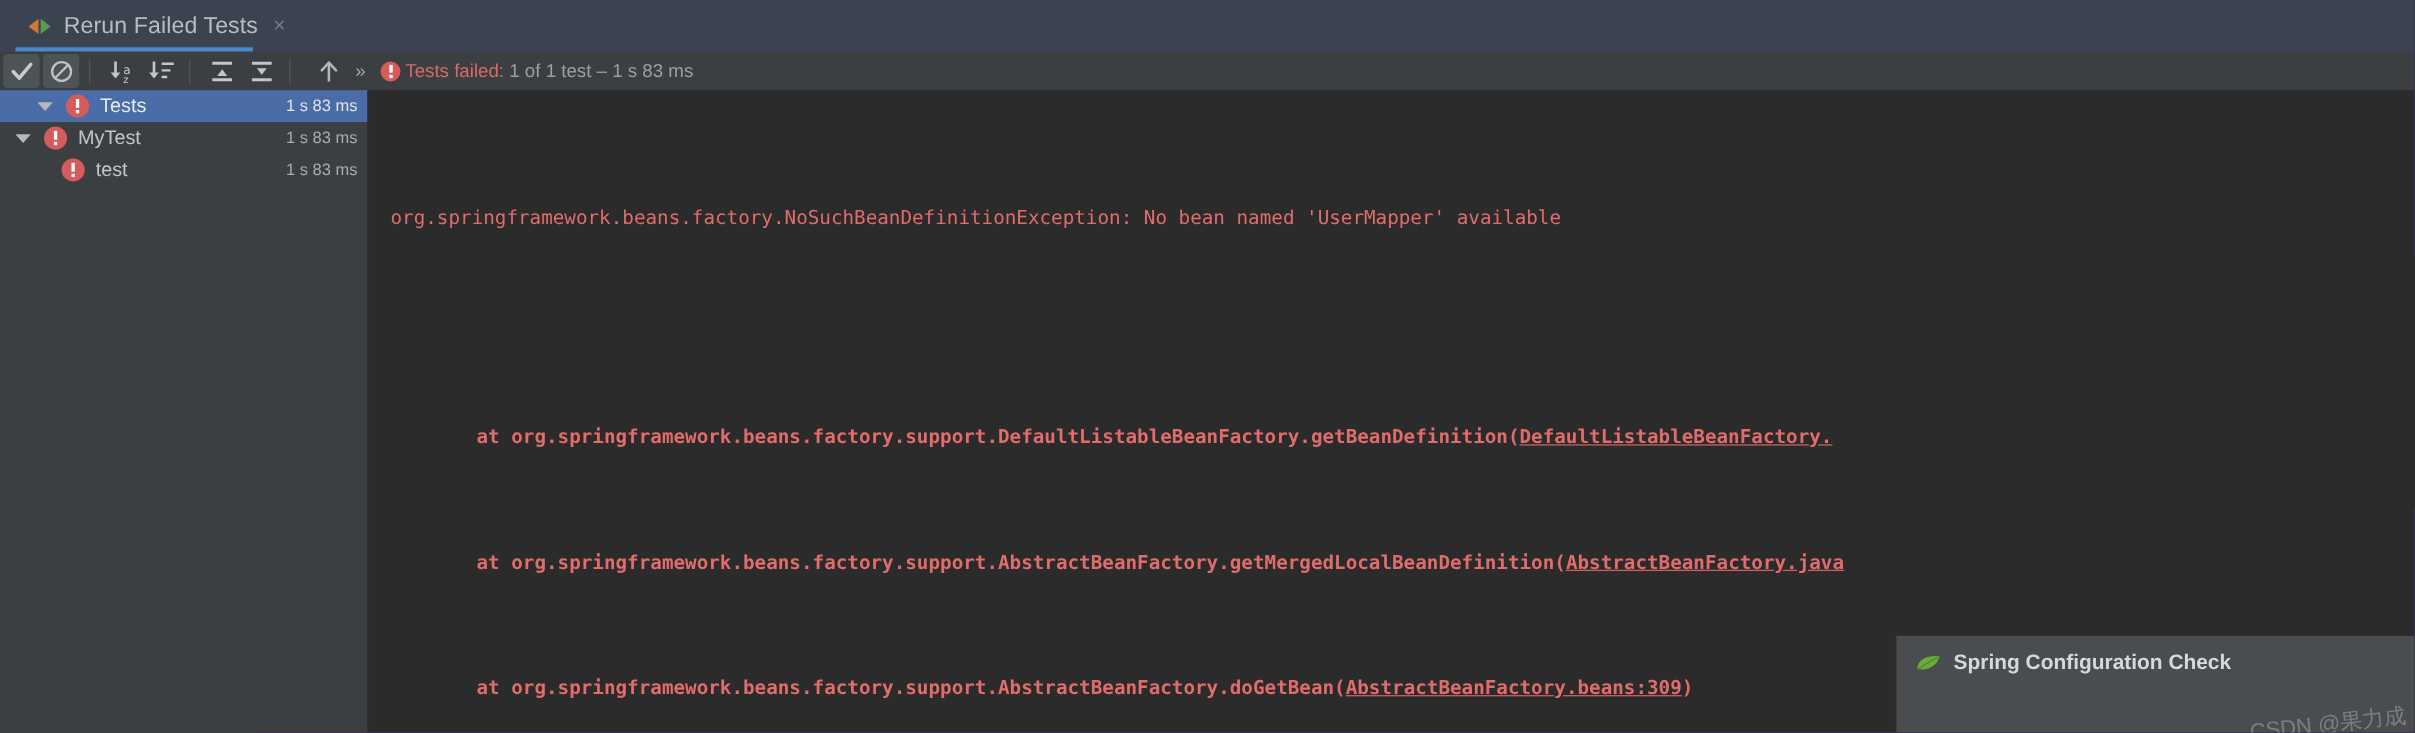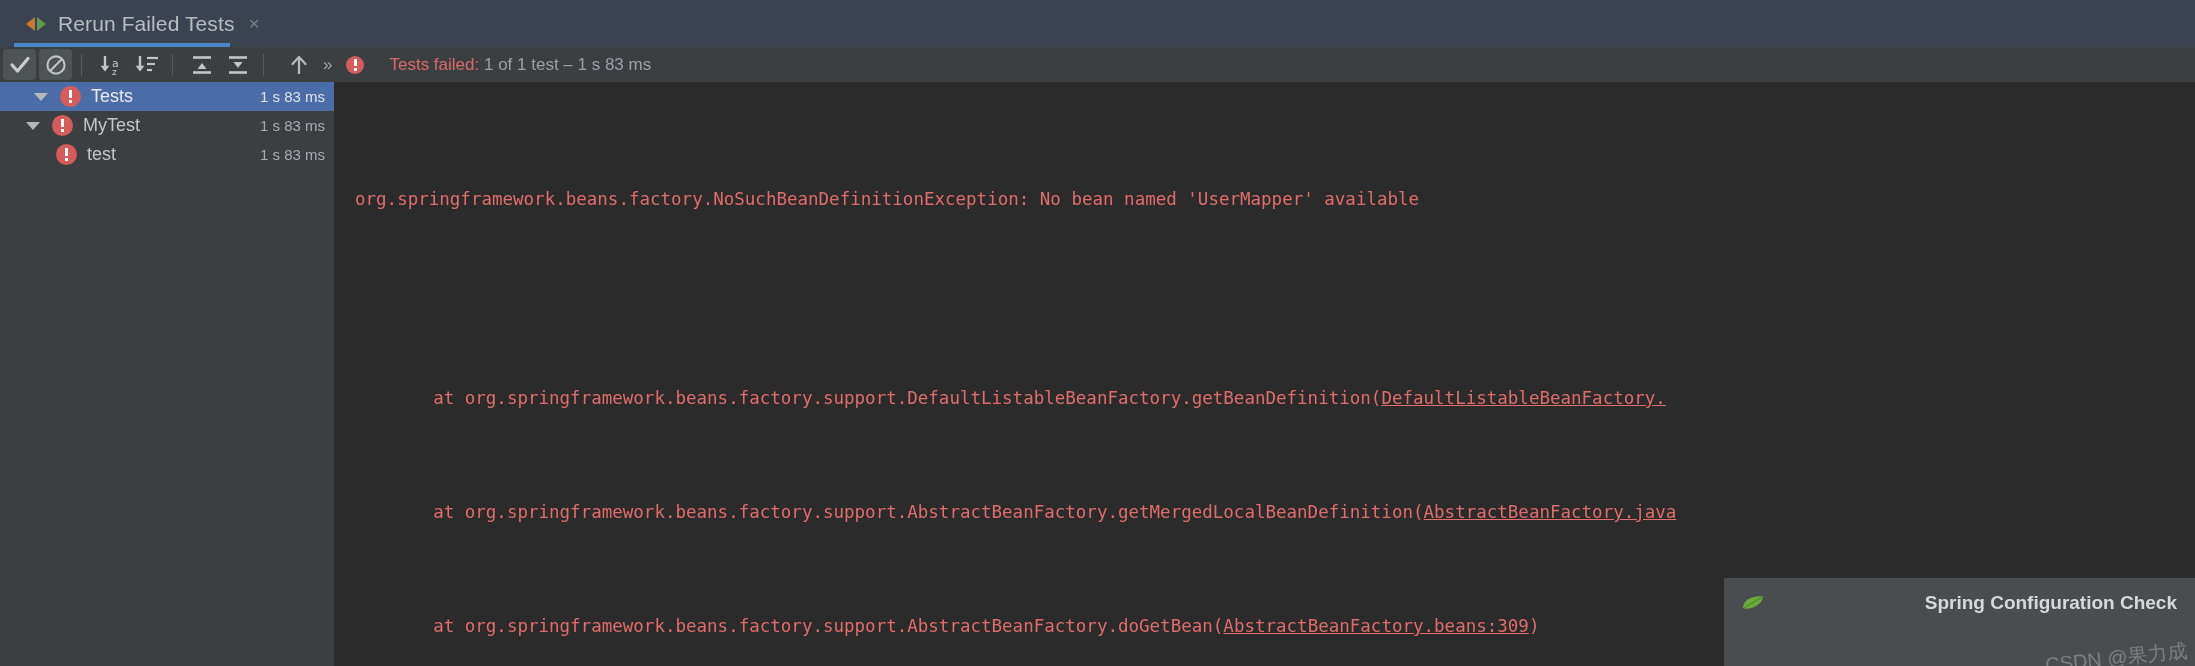--- a/index.html
+++ b/index.html
@@ -106,21 +106,21 @@
     color: #a3a8ab;
     font-size: 17px;
     margin: 0 6px 0 2px;
     letter-spacing: -2px;
     flex: 0 0 auto;
   }
 
   .status {
     display: flex;
     align-items: center;
-    gap: 25px;
+    gap: 4px;
     margin-left: 4px;
     white-space: nowrap;
     flex: 0 0 auto;
   }
   .status-text {
     font-size: 17px;
     color: #d96a6a;
   }
   .status-text .muted { color: #9aa0a4; }
 
@@ -202,57 +202,56 @@
   .tree-row.selected .tree-label { color: #e8eaec; }
   .tree-time {
     margin-left: auto;
     font-size: 15px;
     color: #a8acb0;
     white-space: nowrap;
   }
   .tree-row.selected .tree-time { color: #dfe3e6; }
 
   .ind-0 { padding-left: 6px; }
-  .ind-1 { padding-left: 26px; }
+  .ind-1 { padding-left: 14px; }
   .ind-2 { padding-left: 56px; }
 
   
   .console-inner {
     position: relative;
     padding: 17px 0 0 0;
     font-family: "DejaVu Sans Mono", "Liberation Mono", monospace;
     font-size: 17.5px;
     line-height: 28.5px;
     white-space: pre;
     color: #e06c6c;
   }
   .cline {
     white-space: pre;
     padding-left: 17px;
   }
-  .cline.indent { padding-left: 53px; }
+  .cline.indent { padding-left: 53px; font-weight: bold; }
   .lnk {
     color: #e06c6c;
     text-decoration: underline;
   }
 
   
   .balloon {
     position: absolute;
     left: 1722px; top: 578px;
     width: 473px; height: 88px;
     background: #4a4d4f;
     border-left: 2px solid #2b2b2b;
     padding: 14px 18px 0 18px;
   }
   .balloon-head {
     display: flex;
     align-items: center;
     gap: 12px;
-    justify-content: space-between;
   }
   .leaf-icon {
     width: 22px; height: 16px;
     flex: 0 0 auto;
     position: relative;
   }
   .leaf-icon svg { display: block; }
   .balloon-title {
     font-size: 19px;
     font-weight: bold;

